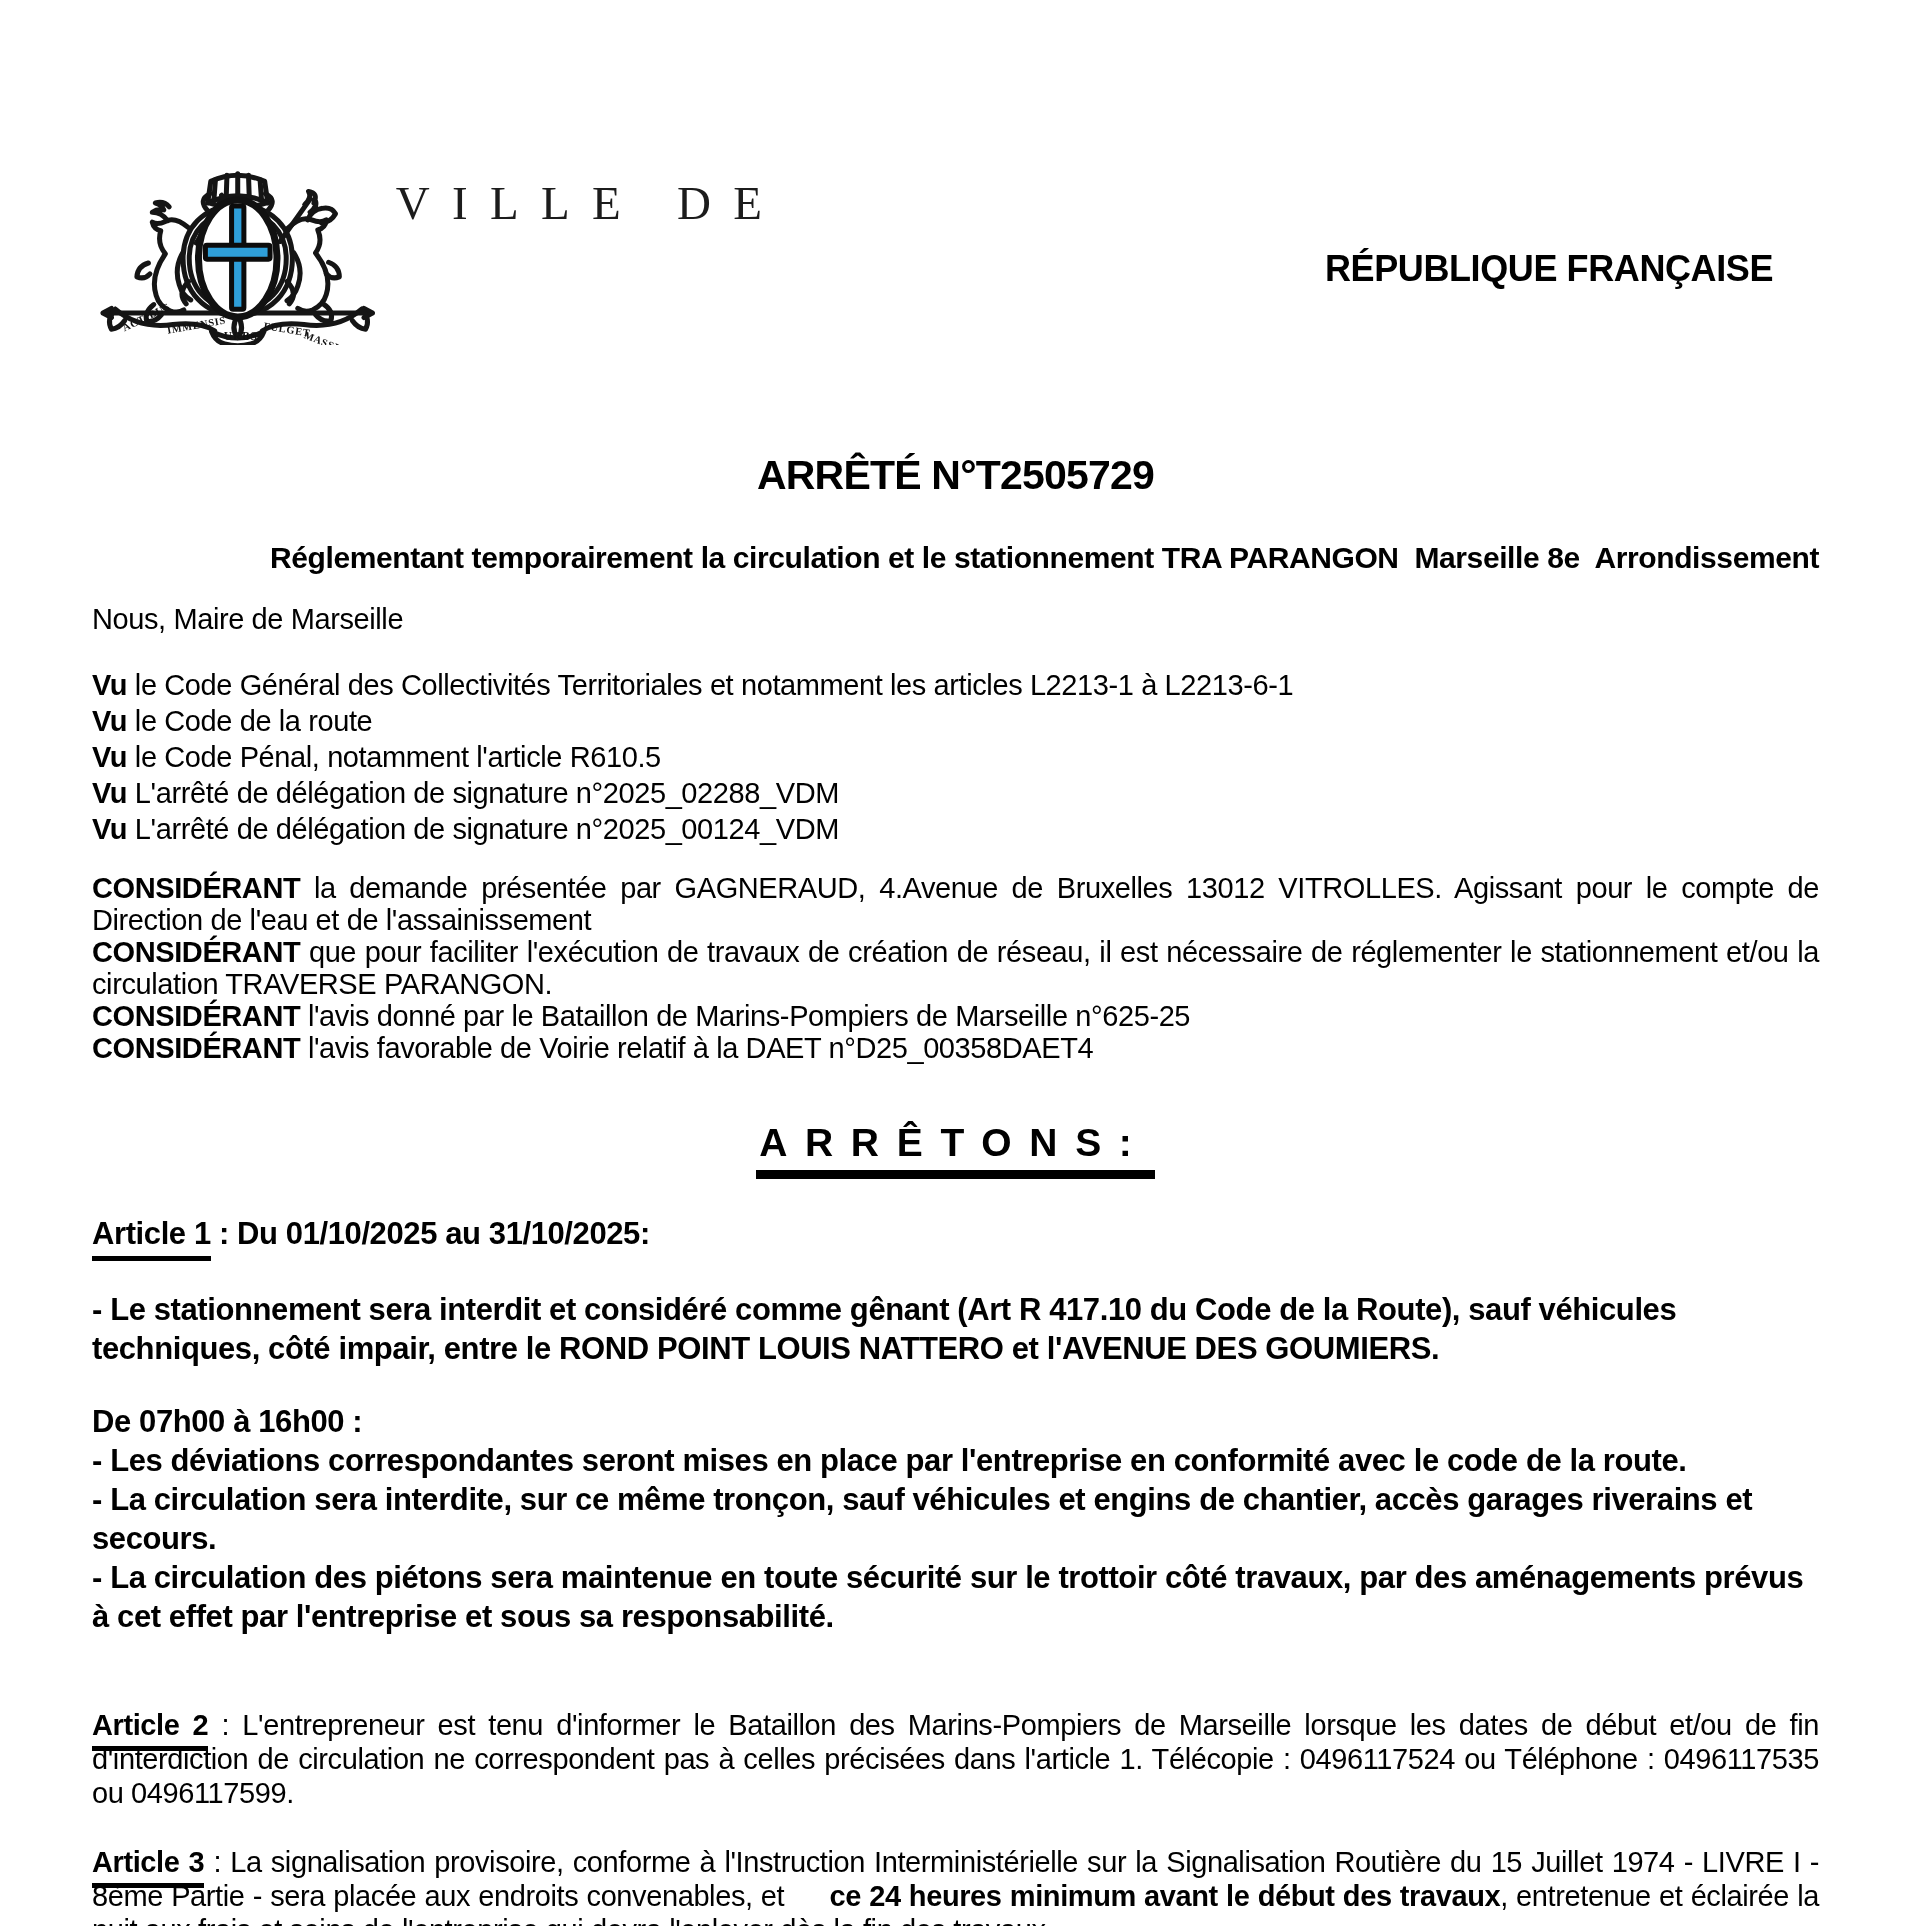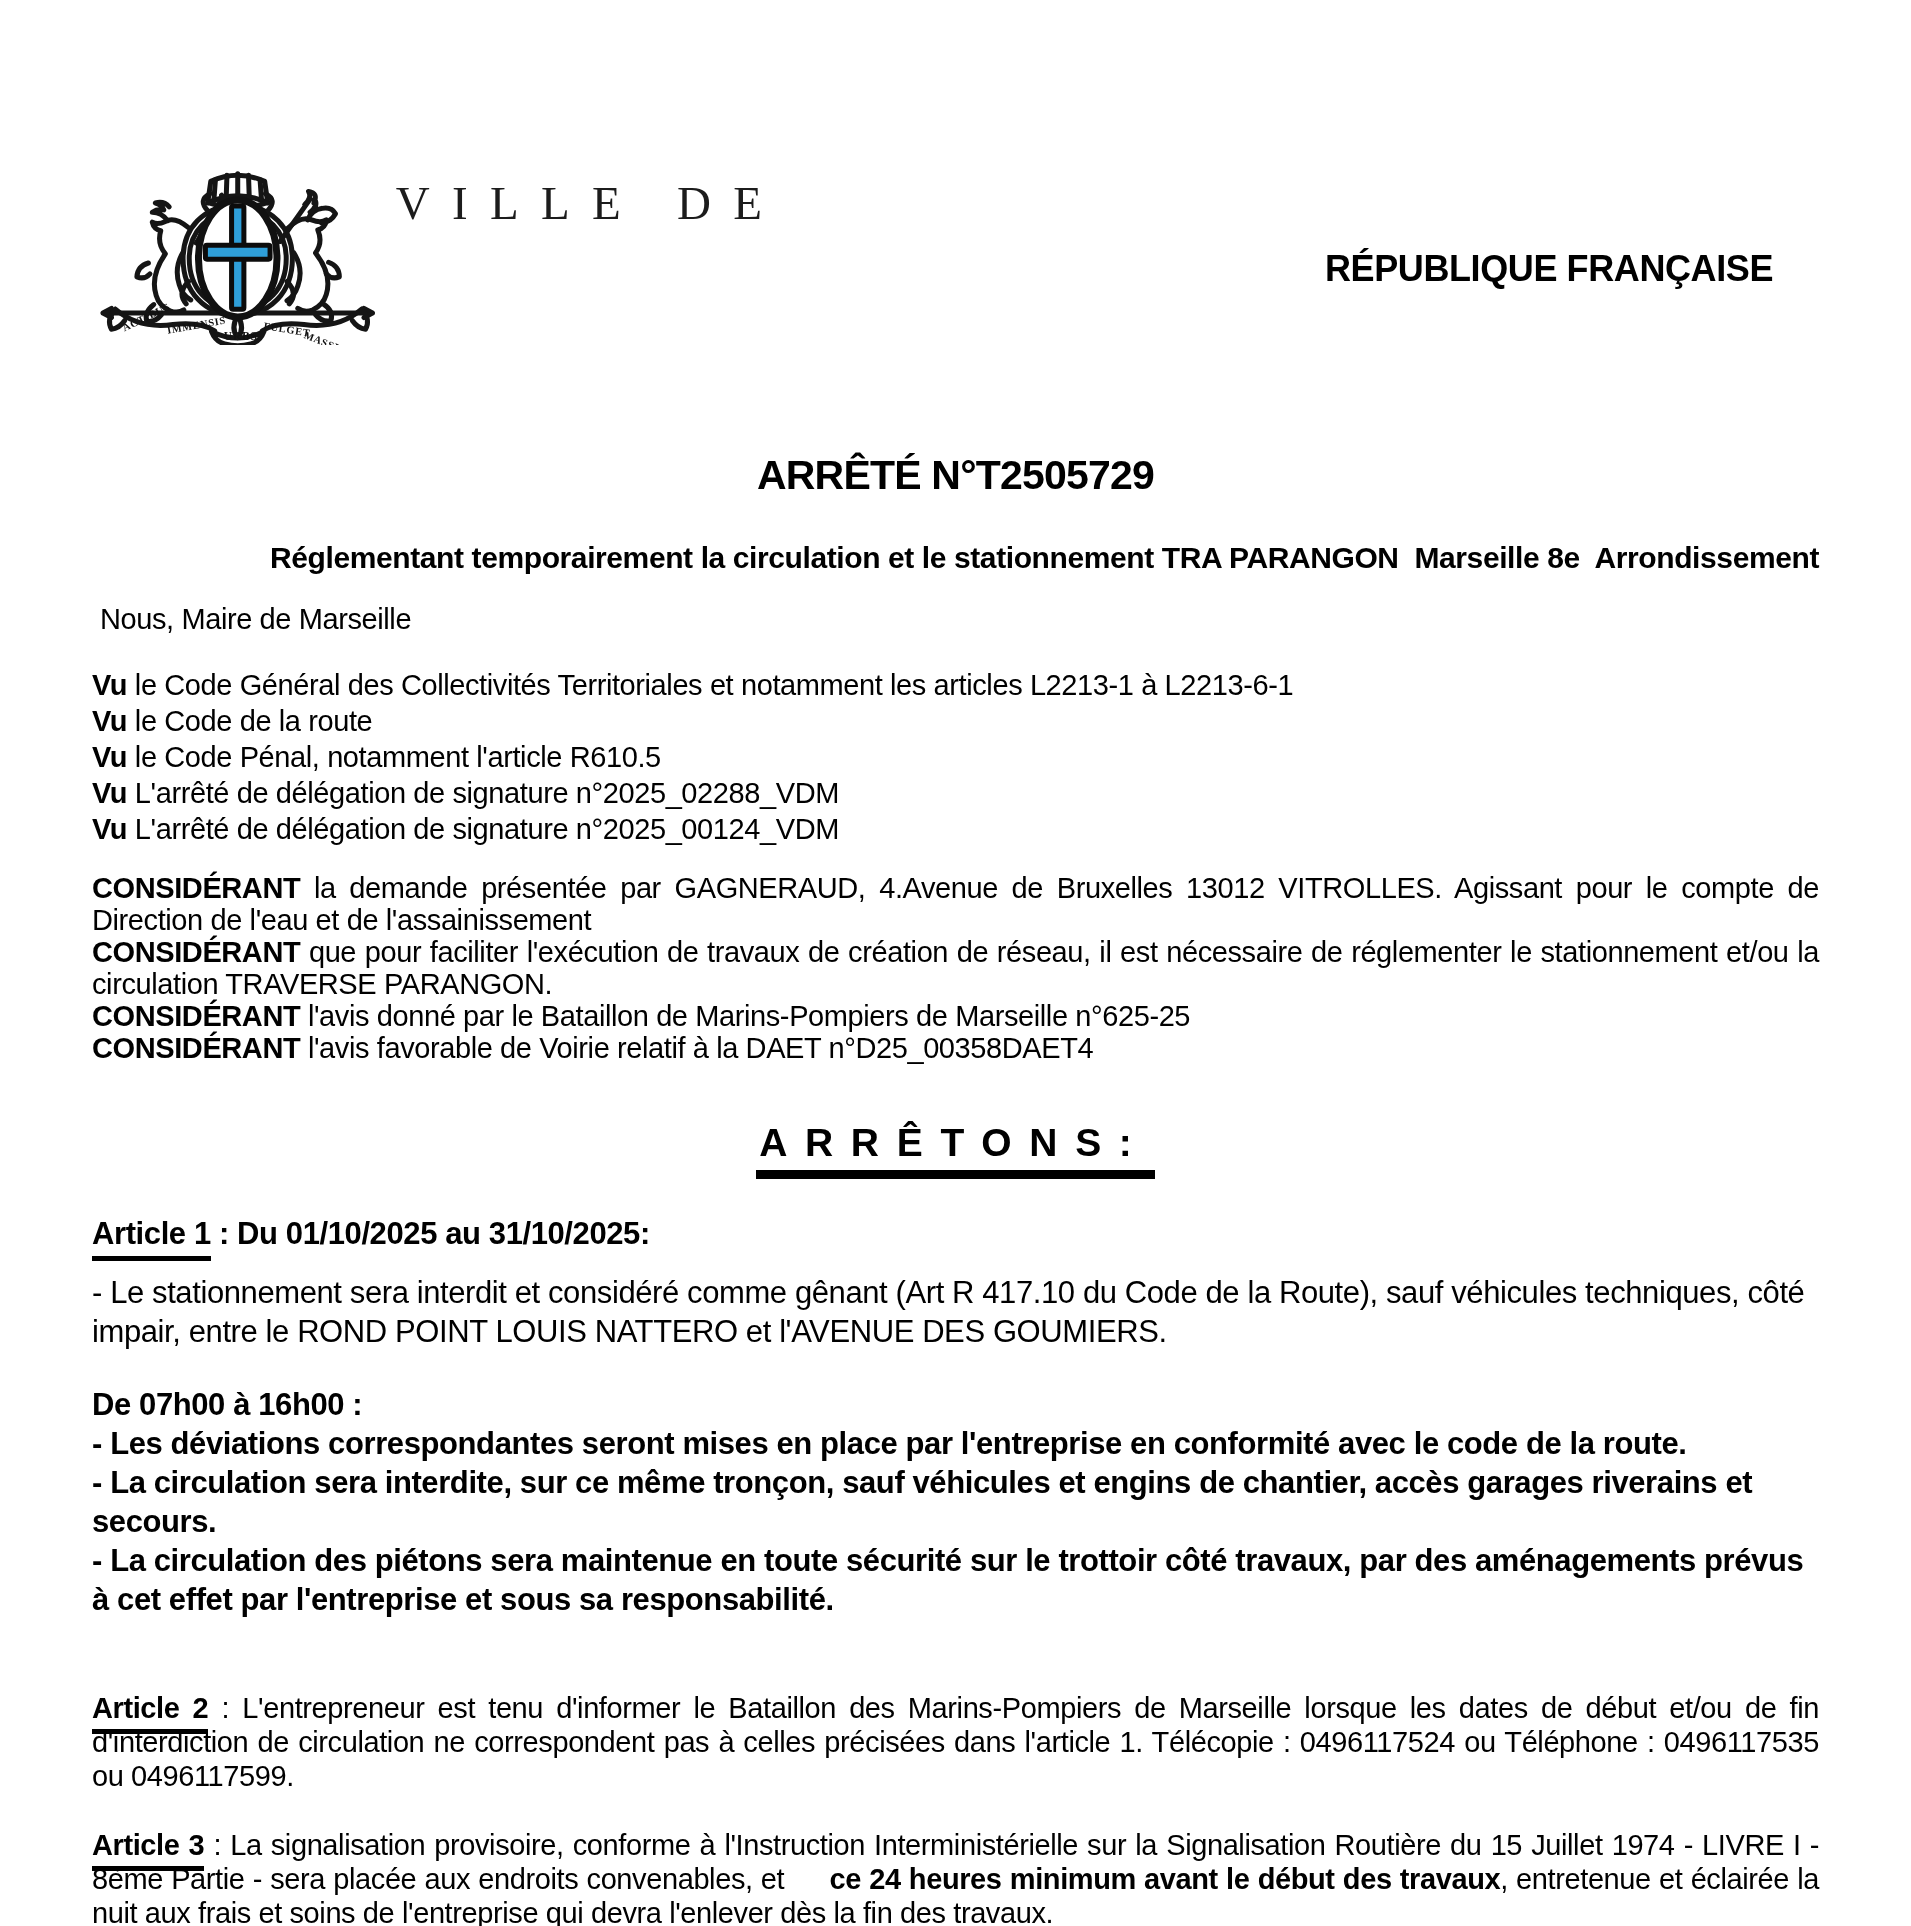--- a/index.html
+++ b/index.html
@@ -31,38 +31,38 @@
   .republic {
     margin-left: auto; margin-top: 82px; margin-right: 46px;
     font-size: 36px; font-weight: bold; letter-spacing: -0.4px; white-space: nowrap;
   }
   
   .title {
     margin: 105px 0 0 0; text-align: center;
     font-size: 41px; font-weight: bold; letter-spacing: -0.8px;
   }
   .subtitle { margin: 42px 0 0 0; font-size: 30px; font-weight: bold; letter-spacing: -0.4px; text-align: right; }
-  .intro    { margin: 28px 0 0 8px;  font-size: 29px; letter-spacing: -0.4px; }
+  .intro    { margin: 28px 0 0 0;  font-size: 29px; letter-spacing: -0.4px; }
   
   .vu-list { margin-top: 31px; }
   .vu-item { margin: 0; font-size: 29px; line-height: 36px; letter-spacing: -0.4px; }
   .vu-item b { font-weight: bold; }
   .considerant-list { margin-top: 25.4px; }
   .considerant-item { margin: 0; font-size: 29px; line-height: 32px; letter-spacing: -0.4px; text-align: justify; }
   .considerant-item b { font-weight: bold; }
   
   .arretons-wrap { margin-top: 57px; text-align: center; }
   .arretons {
     display: inline-block; font-size: 39px; font-weight: bold;
     letter-spacing: 17.7px; border-bottom: 9.2px solid #000;
     padding: 0 5.4px 4.6px 3.1px; white-space: nowrap;
   }
   
   .art1-head { margin: 37px 0 0 0; font-size: 31px; font-weight: bold; letter-spacing: -0.4px; }
-  .art1-para { margin: 21px 0 0 0; font-size: 31px; font-weight: normal; line-height: 39px; letter-spacing: -0.4px; }
+  .art1-para { margin: 38px 0 0 0; font-size: 31px; font-weight: bold; line-height: 39px; letter-spacing: -0.4px; }
   .schedule  { margin-top: 34px; }
   .schedule p { margin: 0; font-size: 31px; font-weight: bold; line-height: 39px; letter-spacing: -0.4px; }
   
   .article {
     margin: 35px 0 0 0; font-size: 29px; line-height: 34px;
     letter-spacing: -0.4px; text-align: justify;
   }
   .article.first { margin-top: 72px; }
   .art-label { font-weight: bold; border-bottom: 5.4px solid #000; padding-bottom: 5px; }
   .article b.seg { font-weight: bold; margin-left: 37px; }

